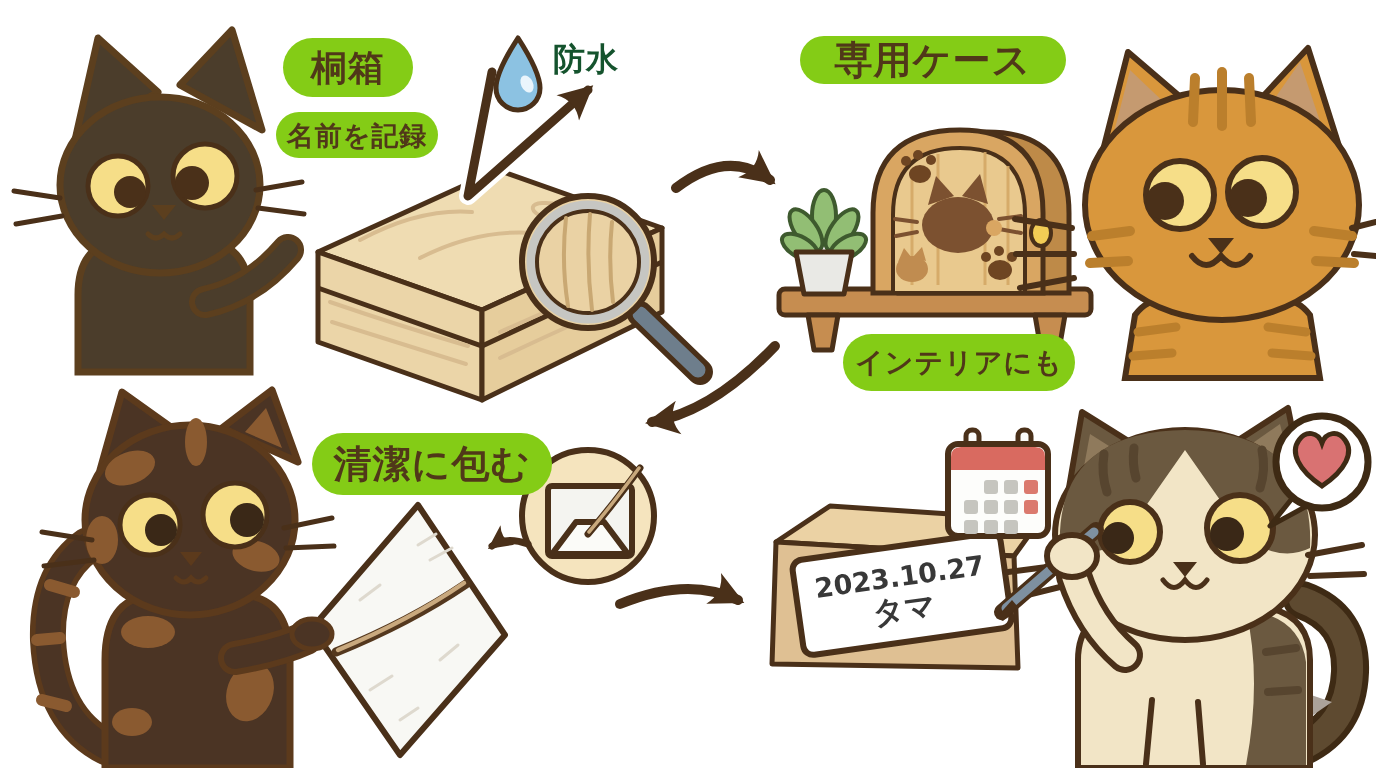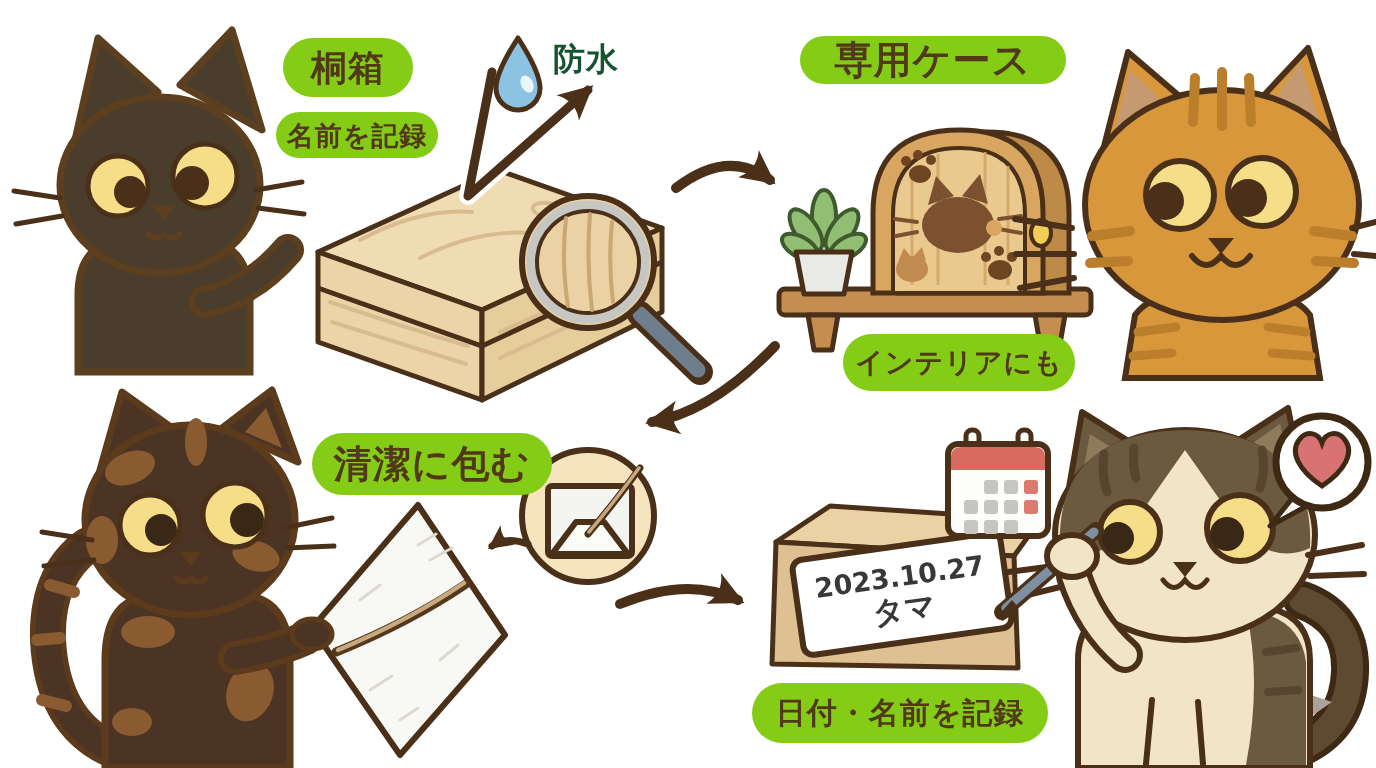--- a/index.html
+++ b/index.html
@@ -332,20 +332,19 @@
     <path d="M 1322,486 C 1298,470 1290,452 1299,440 C 1306,430 1318,432 1322,443 C 1326,432 1338,430 1345,440 C 1354,452 1346,470 1322,486 Z" fill="#D97272" stroke="#3E2A14" stroke-width="5"></path>
   </g>
 </svg>
 
 <div class="pill" style="left:283px;top:38px;width:130px;height:59px;font-size:36px;">桐箱</div>
 <div class="pill" style="left:276px;top:112px;width:162px;height:46px;font-size:27px;">名前を記録</div>
 <div class="pill plain" style="left:543px;top:40px;width:86px;height:38px;font-size:32px;color:#14532d;">防水</div>
 <div class="pill" style="left:800px;top:36px;width:266px;height:48px;font-size:38px;">専用ケース</div>
 <div class="pill" style="left:843px;top:334px;width:232px;height:57px;font-size:28px;">インテリアにも</div>
 <div class="pill" style="left:312px;top:413px;width:240px;height:62px;font-size:38px;margin-top:20px;">清潔に包む</div>
-<div class="pill" style="left:752px;top:683px;width:296px;height:60px;font-size:30px;">日付・名前を記録</div>
 
 <div class="boxlabel">
   <div class="d">2023.10.27</div>
   <div class="n">タマ</div>
 </div>
 
 </div>
 
 </body></html>

